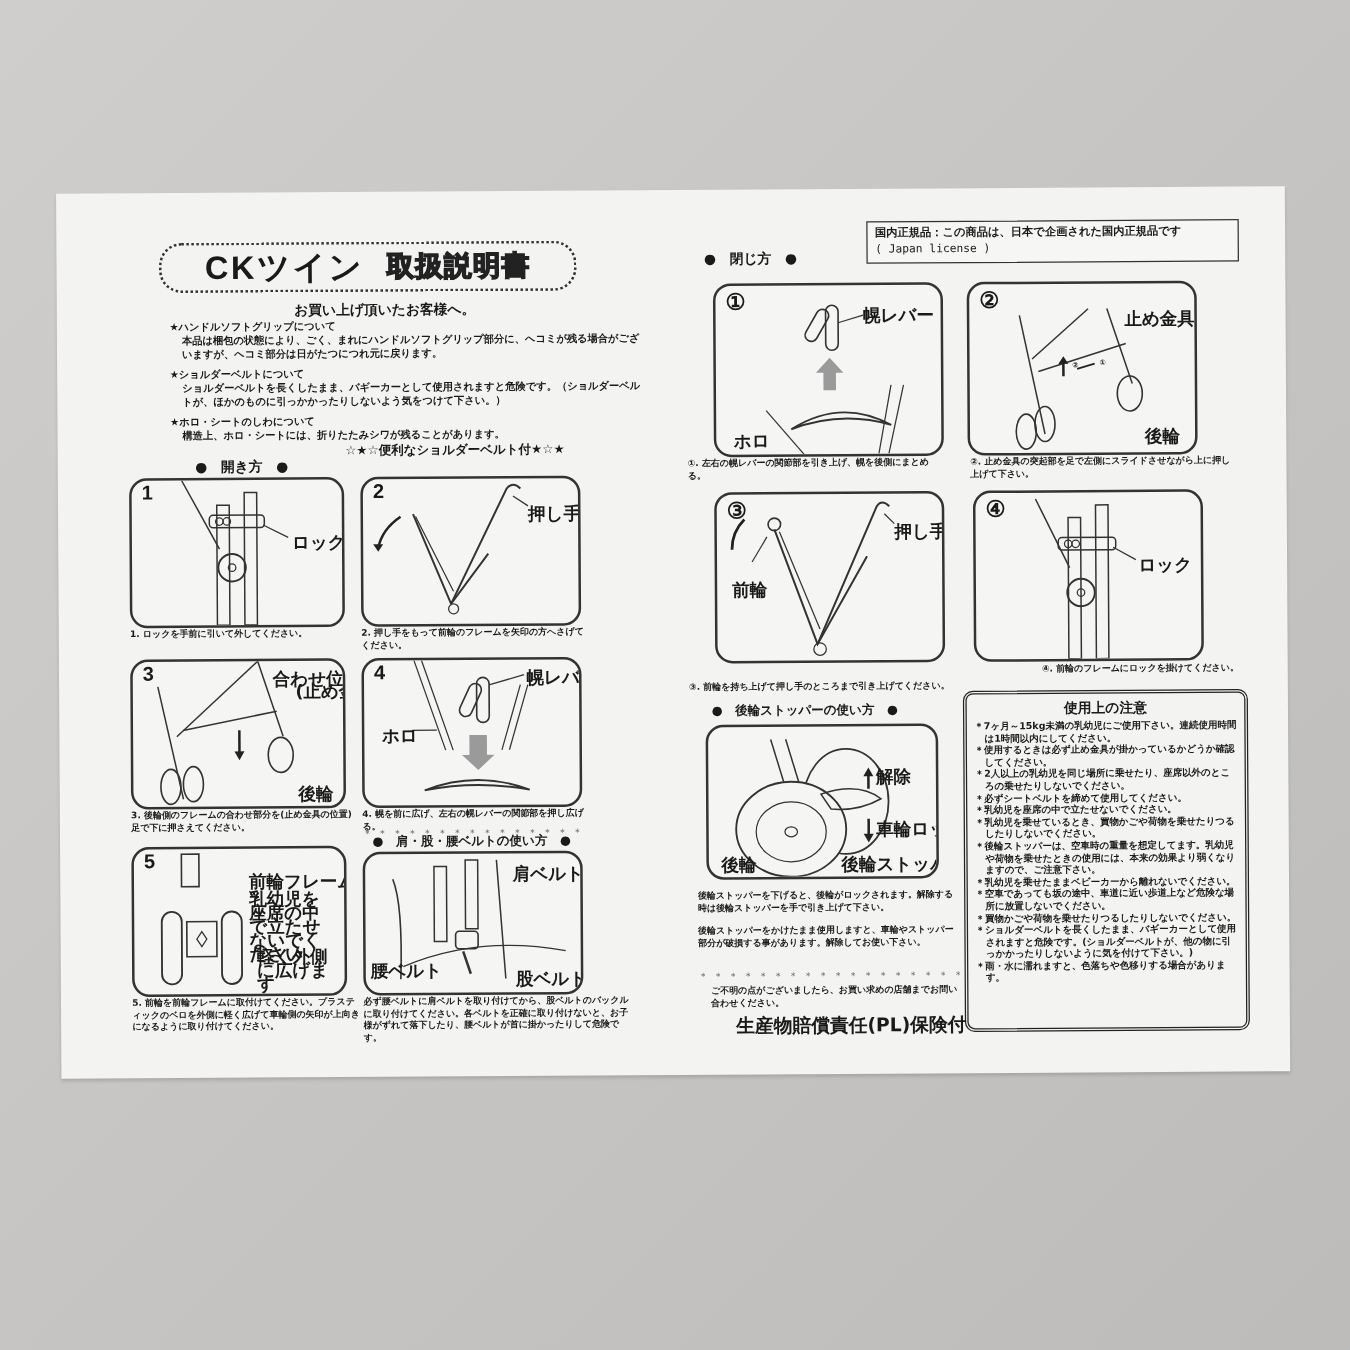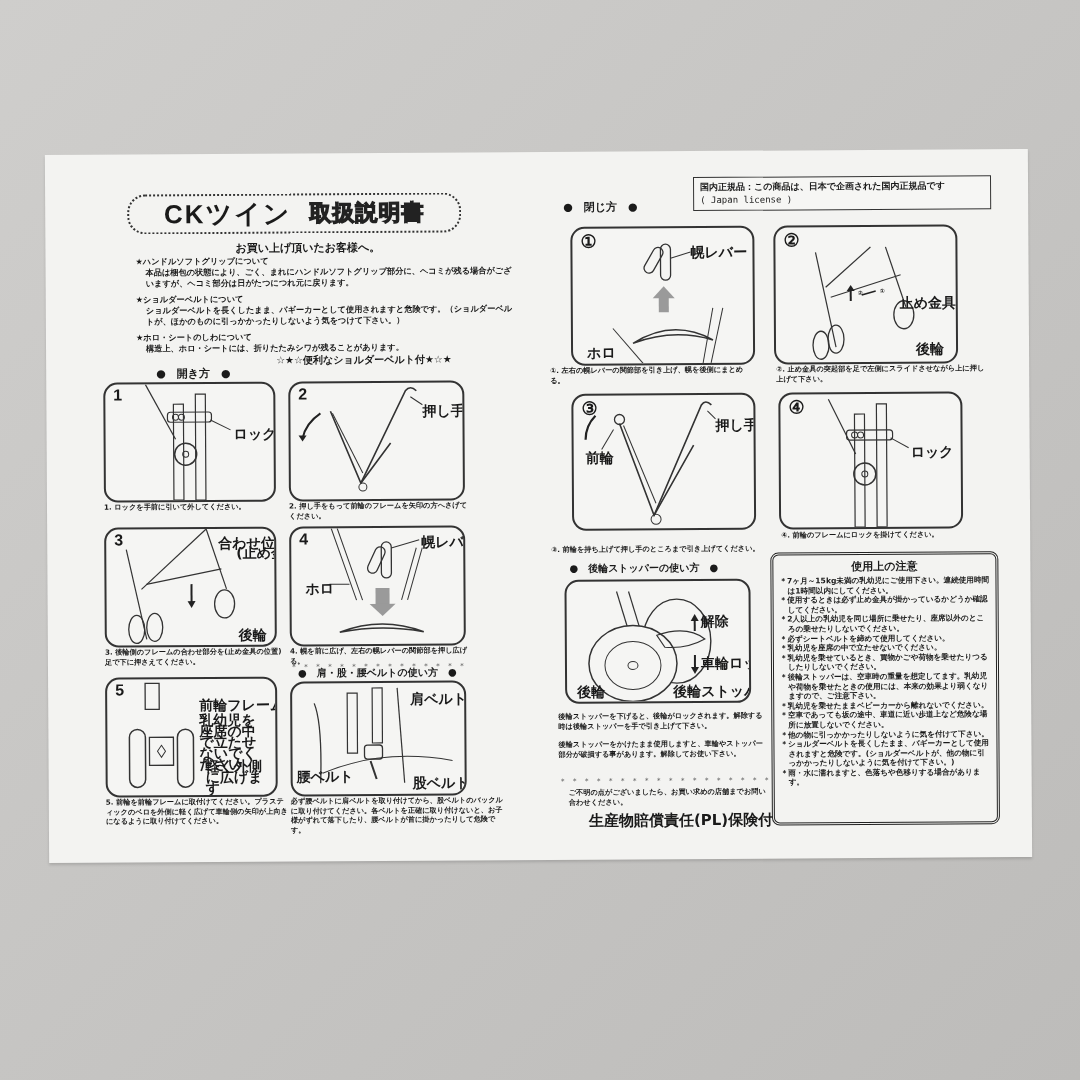--- a/index.html
+++ b/index.html
@@ -194,60 +194,60 @@
       <line x1="55" y1="70" x2="125" y2="48" stroke="#333" stroke-width="1.2"></line>
       <line x1="110" y1="20" x2="130" y2="80" stroke="#333" stroke-width="1.2"></line>
       <ellipse cx="45" cy="118" rx="8" ry="14" fill="none" stroke="#333" stroke-width="1.3"></ellipse>
       <ellipse cx="60" cy="112" rx="8" ry="14" fill="none" stroke="#333" stroke-width="1.3"></ellipse>
       <ellipse cx="128" cy="88" rx="10" ry="14" fill="none" stroke="#333" stroke-width="1.3"></ellipse>
       <line x1="75" y1="74" x2="75" y2="62" stroke="#222" stroke-width="2"></line>
       <polygon points="71,64 79,64 75,58" fill="#222"></polygon>
       <line x1="86" y1="68" x2="100" y2="64" stroke="#222" stroke-width="1.5"></line>
     </svg>
     <span class="pnum" style="font-size:18px;">②</span>
-    <span class="plabel" style="left:124px;top:20px;margin-top:48px;">止め金具</span>
+    <span class="plabel" style="left:124px;top:20px;">止め金具</span>
     <span class="plabel" style="left:140px;top:114px;">後輪</span>
     <span class="plabel" style="left:82px;top:62px;font-size:6px;">②</span>
     <span class="plabel" style="left:104px;top:60px;font-size:6px;">①</span>
   </div>
   <div class="abs cap" style="left:730px;top:214px;width:210px;">②. 止め金具の突起部を足で左側にスライドさせながら上に押し上げて下さい。</div>
 
   <div class="abs panel" style="left:525px;top:242px;width:180px;height:133px;">
     <svg width="180" height="133">
       <path d="M22 20 Q12 30 12 44" fill="none" stroke="#222" stroke-width="2.2"></path>
       <circle cx="46" cy="24" r="5" fill="none" stroke="#333" stroke-width="1.3"></circle>
       <path d="M46 28 L80 120 L120 50" fill="none" stroke="#333" stroke-width="1.6"></path>
       <path d="M50 30 L82 108" fill="none" stroke="#333" stroke-width="1"></path>
       <path d="M80 120 L128 10 Q132 4 138 10" fill="none" stroke="#333" stroke-width="1.6"></path>
       <circle cx="82" cy="124" r="5" fill="none" stroke="#333"></circle>
       <line x1="40" y1="34" x2="28" y2="54" stroke="#333"></line>
       <line x1="134" y1="16" x2="142" y2="24" stroke="#333"></line>
     </svg>
     <span class="pnum" style="font-size:18px;">③</span>
     <span class="plabel" style="left:142px;top:22px;">押し手</span>
-    <span class="plabel" style="left:12px;top:54px;">前輪</span>
+    <span class="plabel" style="left:12px;top:68px;">前輪</span>
   </div>
   <div class="abs cap" style="left:504px;top:380px;width:210px;margin-top:13px;">③. 前輪を持ち上げて押し手のところまで引き上げてください。</div>
 
   <div class="abs panel" style="left:732px;top:242px;width:180px;height:133px;">
     <svg width="180" height="133">
       <line x1="48" y1="5" x2="75" y2="60" stroke="#333" stroke-width="1.2"></line>
       <rect x="74" y="20" width="10" height="113" fill="none" stroke="#333" stroke-width="1.2"></rect>
       <rect x="96" y="10" width="10" height="123" fill="none" stroke="#333" stroke-width="1.2"></rect>
       <rect x="66" y="36" width="46" height="10" rx="3" fill="none" stroke="#333" stroke-width="1.2"></rect>
       <circle cx="74" cy="41" r="3" fill="none" stroke="#333"></circle>
         <circle cx="80" cy="41" r="3" fill="none" stroke="#333"></circle>
       <circle cx="84" cy="80" r="11" fill="none" stroke="#333" stroke-width="1.5"></circle>
         <circle cx="84" cy="80" r="3" fill="none" stroke="#333"></circle>
       <line x1="110" y1="44" x2="128" y2="54" stroke="#333"></line>
     </svg>
     <span class="pnum" style="font-size:18px;">④</span>
     <span class="plabel" style="left:130px;top:50px;">ロック</span>
   </div>
-  <div class="abs cap" style="left:734px;top:380px;width:210px;">④. 前輪のフレームにロックを掛けてください。</div>
+  <div class="abs cap" style="left:734px;top:380px;width:210px;text-align:right;">④. 前輪のフレームにロックを掛けてください。</div>
 
   <div class="abs sec-head" style="left:522px;top:410px;font-size:10px;">●　後輪ストッパーの使い方　●</div>
   <div class="abs panel" style="left:517px;top:428px;width:182px;height:120px;">
     <svg width="182" height="120">
       <line x1="50" y1="10" x2="62" y2="50" stroke="#333" stroke-width="1.2"></line>
       <line x1="62" y1="10" x2="74" y2="50" stroke="#333" stroke-width="1.2"></line>
       <ellipse cx="110" cy="60" rx="34" ry="42" fill="none" stroke="#333" stroke-width="1.4"></ellipse>
       <ellipse cx="66" cy="82" rx="44" ry="38" fill="#f5f5f3" stroke="#333" stroke-width="1.5"></ellipse>
       <ellipse cx="66" cy="84" rx="28" ry="24" fill="none" stroke="#333"></ellipse>
       <ellipse cx="66" cy="84" rx="5" ry="4" fill="none" stroke="#333"></ellipse>
@@ -272,18 +272,18 @@
     <div class="caution-title">使用上の注意</div>
     <div class="caution-item">＊7ヶ月～15kg未満の乳幼児にご使用下さい。連続使用時間は1時間以内にしてください。</div>
     <div class="caution-item">＊使用するときは必ず止め金具が掛かっているかどうか確認してください。</div>
     <div class="caution-item">＊2人以上の乳幼児を同じ場所に乗せたり、座席以外のところの乗せたりしないでください。</div>
     <div class="caution-item">＊必ずシートベルトを締めて使用してください。</div>
     <div class="caution-item">＊乳幼児を座席の中で立たせないでください。</div>
     <div class="caution-item">＊乳幼児を乗せているとき、買物かごや荷物を乗せたりつるしたりしないでください。</div>
     <div class="caution-item">＊後輪ストッパーは、空車時の重量を想定してます。乳幼児や荷物を乗せたときの使用には、本来の効果より弱くなりますので、ご注意下さい。</div>
     <div class="caution-item">＊乳幼児を乗せたままベビーカーから離れないでください。</div>
     <div class="caution-item">＊空車であっても坂の途中、車道に近い歩道上など危険な場所に放置しないでください。</div>
-    <div class="caution-item">＊他の物に引っかかったりしないように気を付けて下さい。</div>
+    <div class="caution-item">＊買物かごや荷物を乗せたりつるしたりしないでください。</div>
     <div class="caution-item">＊ショルダーベルトを長くしたまま、バギーカーとして使用されますと危険です。(ショルダーベルトが、他の物に引っかかったりしないように気を付けて下さい。)</div>
     <div class="caution-item">＊雨・水に濡れますと、色落ちや色移りする場合があります。</div>
   </div>
 
 </div>
 
 </body></html>

